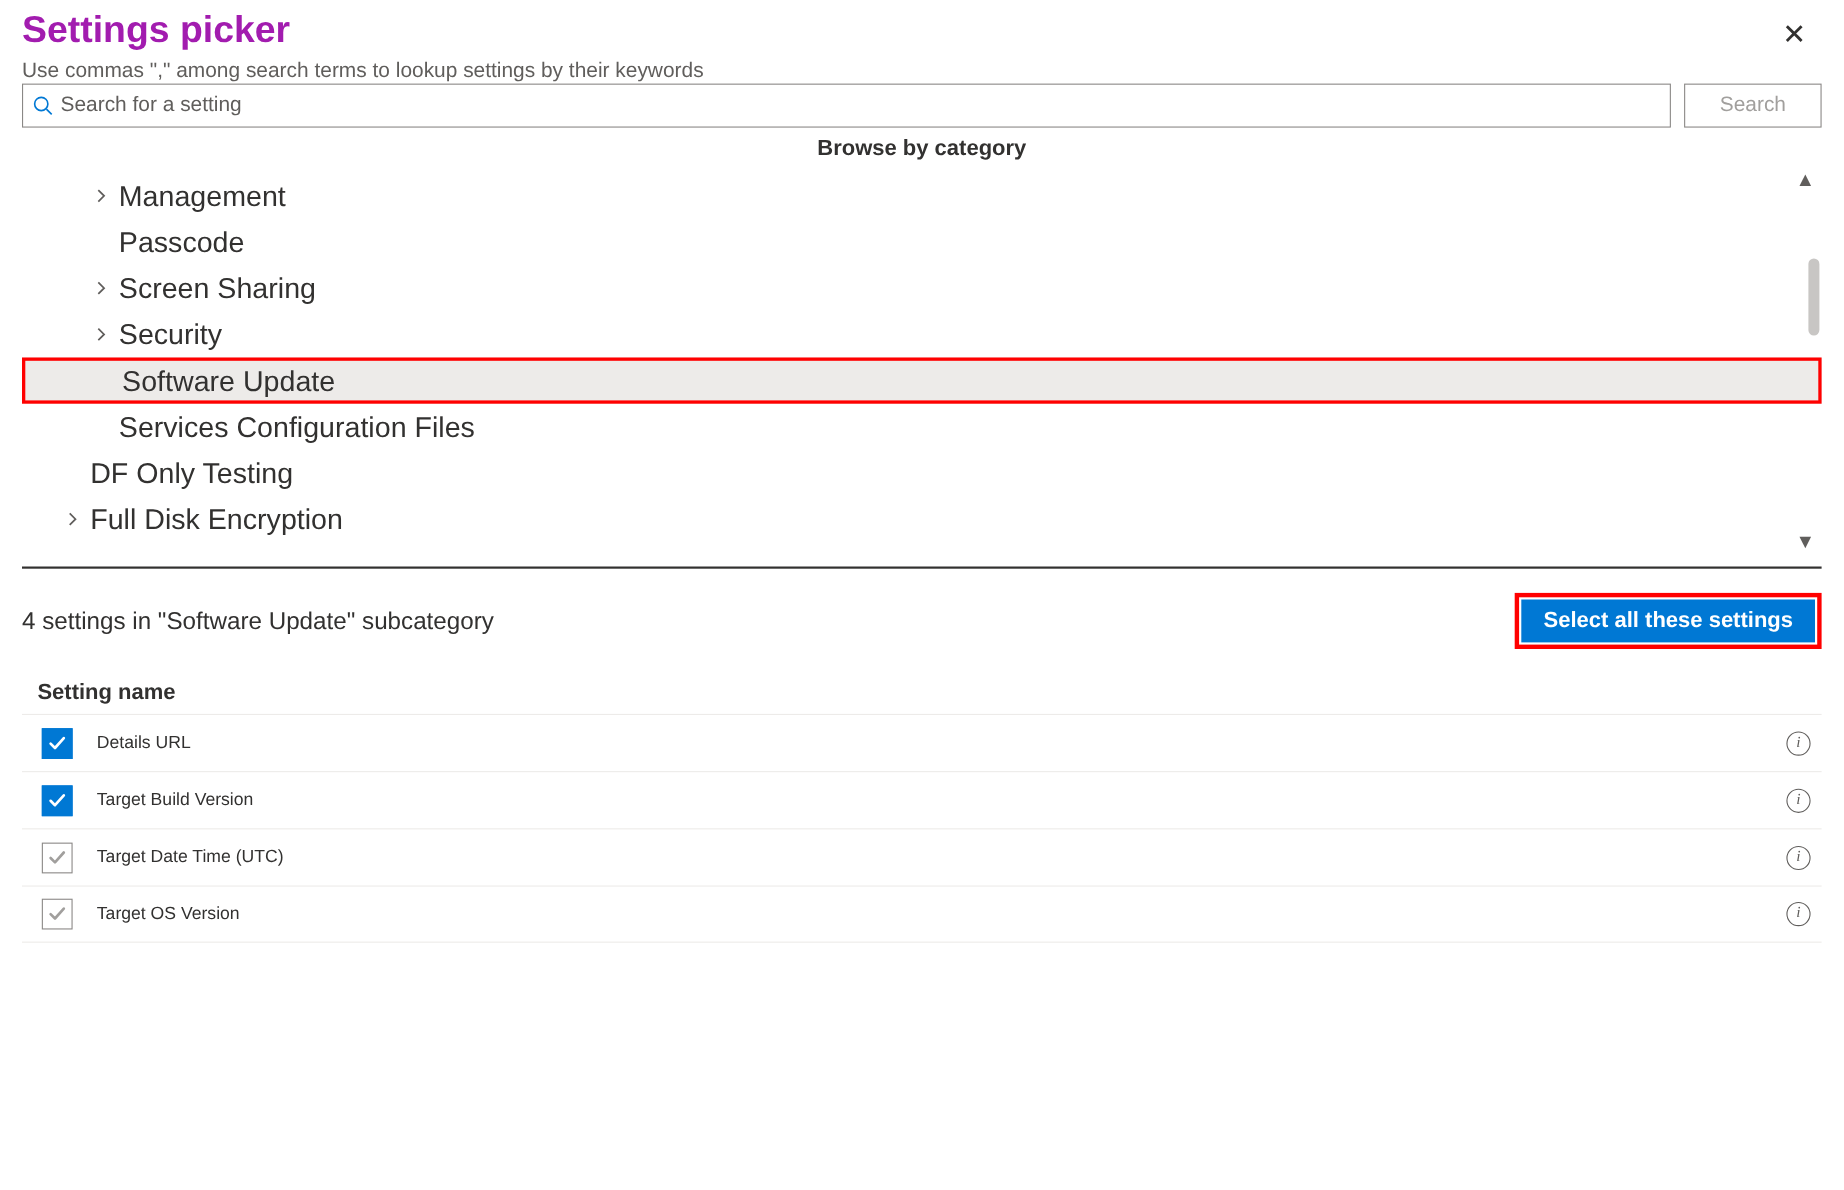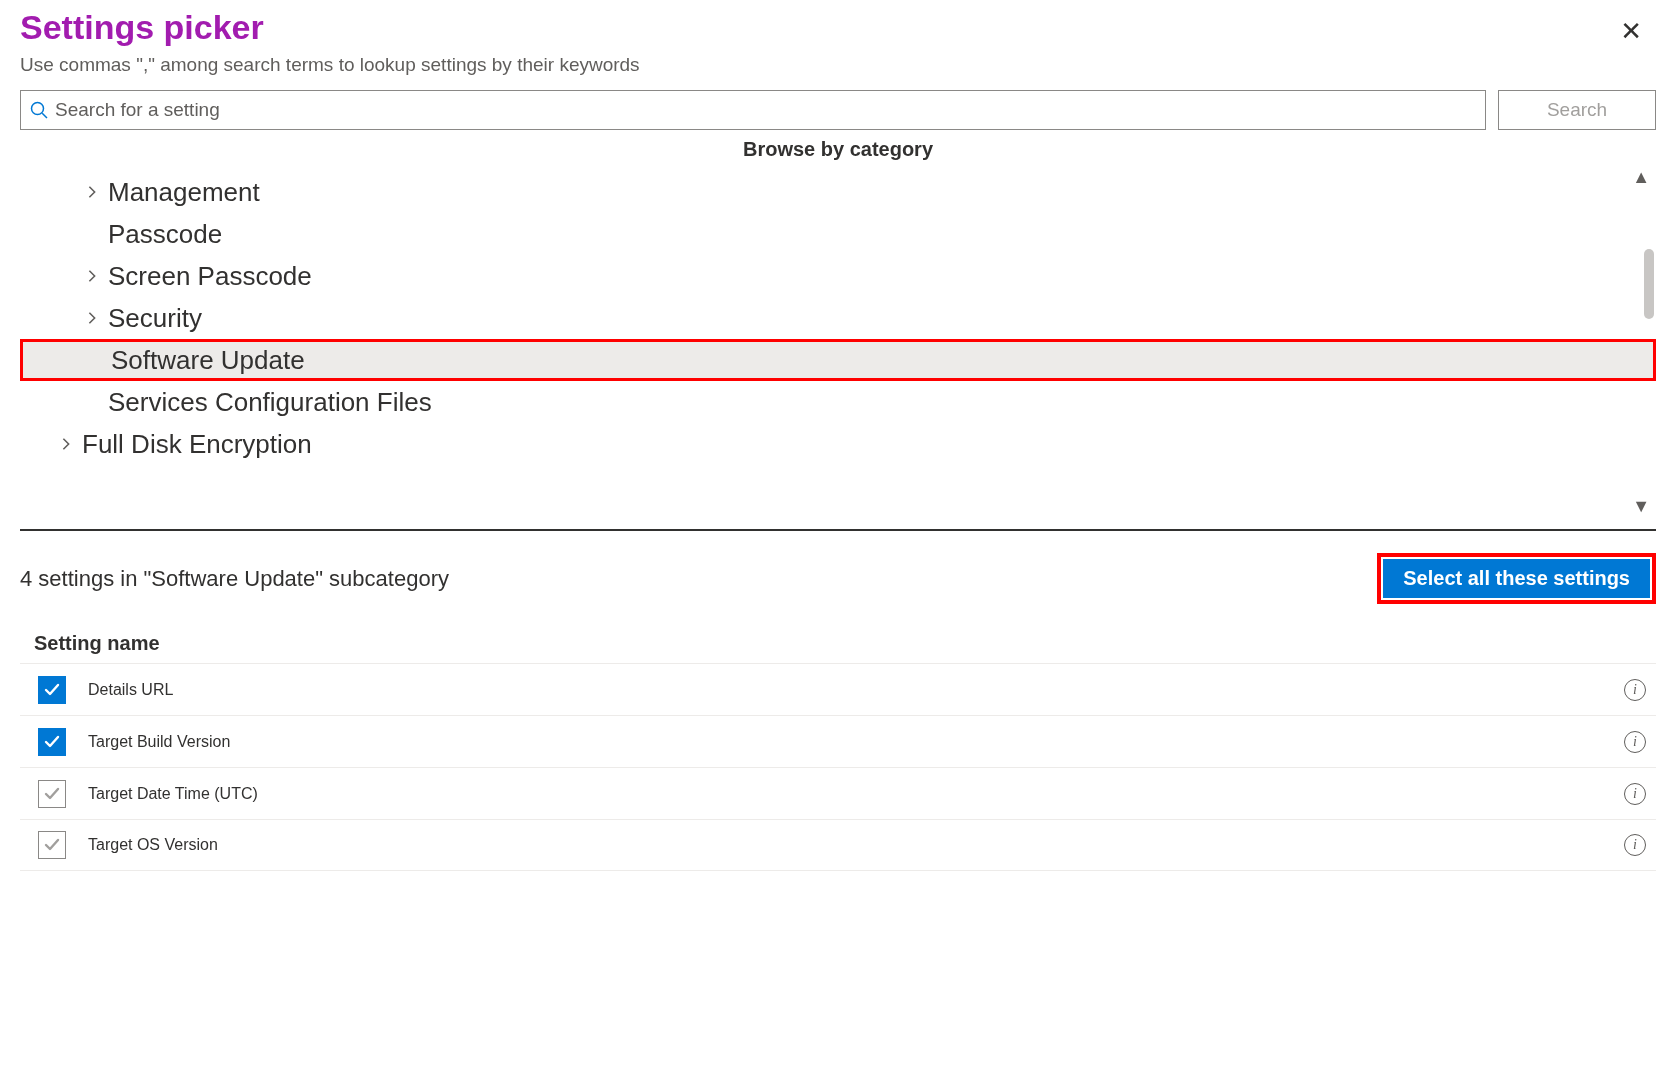--- a/index.html
+++ b/index.html
@@ -10,26 +10,26 @@
     width: 1676px;
     height: 1082px;
     overflow: hidden;
     padding: 8px 20px 0 20px;
     position: relative;
   }
   .header-row { display:flex; align-items:flex-start; justify-content:space-between; }
   h1.title { font-size: 34px; font-weight:600; color:#a21caf; }
   .close-btn { font-size:26px; line-height:1; background:none; border:none; cursor:pointer; color:#323130; padding:4px 4px; margin-right:10px; margin-top:6px;}
   .subtitle { font-size:19px; color:#605e5c; margin-top:6px; }
-  .search-row { display:flex; gap:12px; margin-top:14px; }
+  .search-row { display:flex; gap:12px; }
   .search-box { flex:1; display:flex; align-items:center; border:1px solid #8a8886; height:40px; padding:0 8px; }
   .search-icon { color:#0078d4; margin-right:6px; display:inline-flex; }
   .search-input { flex:1; border:none; outline:none; font-size:19px; color:#323130; background:transparent; }
   .search-input::placeholder { color:#605e5c; }
-  .search-btn { width:158px; border:1px solid #8a8886; background:#fff; color:#a19f9d; font-size:19px; cursor:pointer; }
+  .search-btn { width:125px; border:1px solid #8a8886; background:#fff; color:#a19f9d; font-size:19px; cursor:pointer; }
   .browse-label { font-size:20px; font-weight:600; margin-top:8px;text-align:center; }
   .tree-scroll-wrap { position:relative; margin-top:6px; }
   .tree { padding-top:4px; }
   .tree-row { display:flex; align-items:center; height:42px; font-size:26px; color:#323130; cursor:pointer; padding-left:34px;}
   .tree-row.indent { padding-left:60px; }
   .tree-row .chev { width:24px; display:inline-flex; justify-content:center; color:#605e5c; font-size:20px;}
   .tree-row.no-chev .chev { visibility:hidden; }
   .tree-row.selected { background:#edebe9; }
   .tree-row .label { margin-left:4px; }
   .highlight-red { border:3px solid #ff0000; }
@@ -98,21 +98,21 @@
           </svg>
         </span>
         <span class="label">Passcode</span>
       </div>
       <div class="tree-row indent">
         <span class="chev">
           <svg width="14" height="14" viewBox="0 0 10 16">
             <path d="M2 2 L8 8 L2 14" fill="none" stroke="#605e5c" stroke-width="1.8"></path>
           </svg>
         </span>
-        <span class="label">Screen Passcode</span>
+        <span class="label">Screen Sharing</span>
       </div>
       <div class="tree-row indent">
         <span class="chev">
           <svg width="14" height="14" viewBox="0 0 10 16">
             <path d="M2 2 L8 8 L2 14" fill="none" stroke="#605e5c" stroke-width="1.8"></path>
           </svg>
         </span>
         <span class="label">Security</span>
       </div>
       <div class="tree-row indent no-chev selected highlight-red">
@@ -123,20 +123,28 @@
         </span>
         <span class="label">Software Update</span>
       </div>
       <div class="tree-row indent no-chev">
         <span class="chev">
           <svg width="14" height="14" viewBox="0 0 10 16">
             <path d="M2 2 L8 8 L2 14" fill="none" stroke="#605e5c" stroke-width="1.8"></path>
           </svg>
         </span>
         <span class="label">Services Configuration Files</span>
+      </div>
+      <div class="tree-row no-chev">
+        <span class="chev">
+          <svg width="14" height="14" viewBox="0 0 10 16">
+            <path d="M2 2 L8 8 L2 14" fill="none" stroke="#605e5c" stroke-width="1.8"></path>
+          </svg>
+        </span>
+        <span class="label">DF Only Testing</span>
       </div>
       <div class="tree-row">
         <span class="chev">
           <svg width="14" height="14" viewBox="0 0 10 16">
             <path d="M2 2 L8 8 L2 14" fill="none" stroke="#605e5c" stroke-width="1.8"></path>
           </svg>
         </span>
         <span class="label">Full Disk Encryption</span>
       </div>
     </div>

